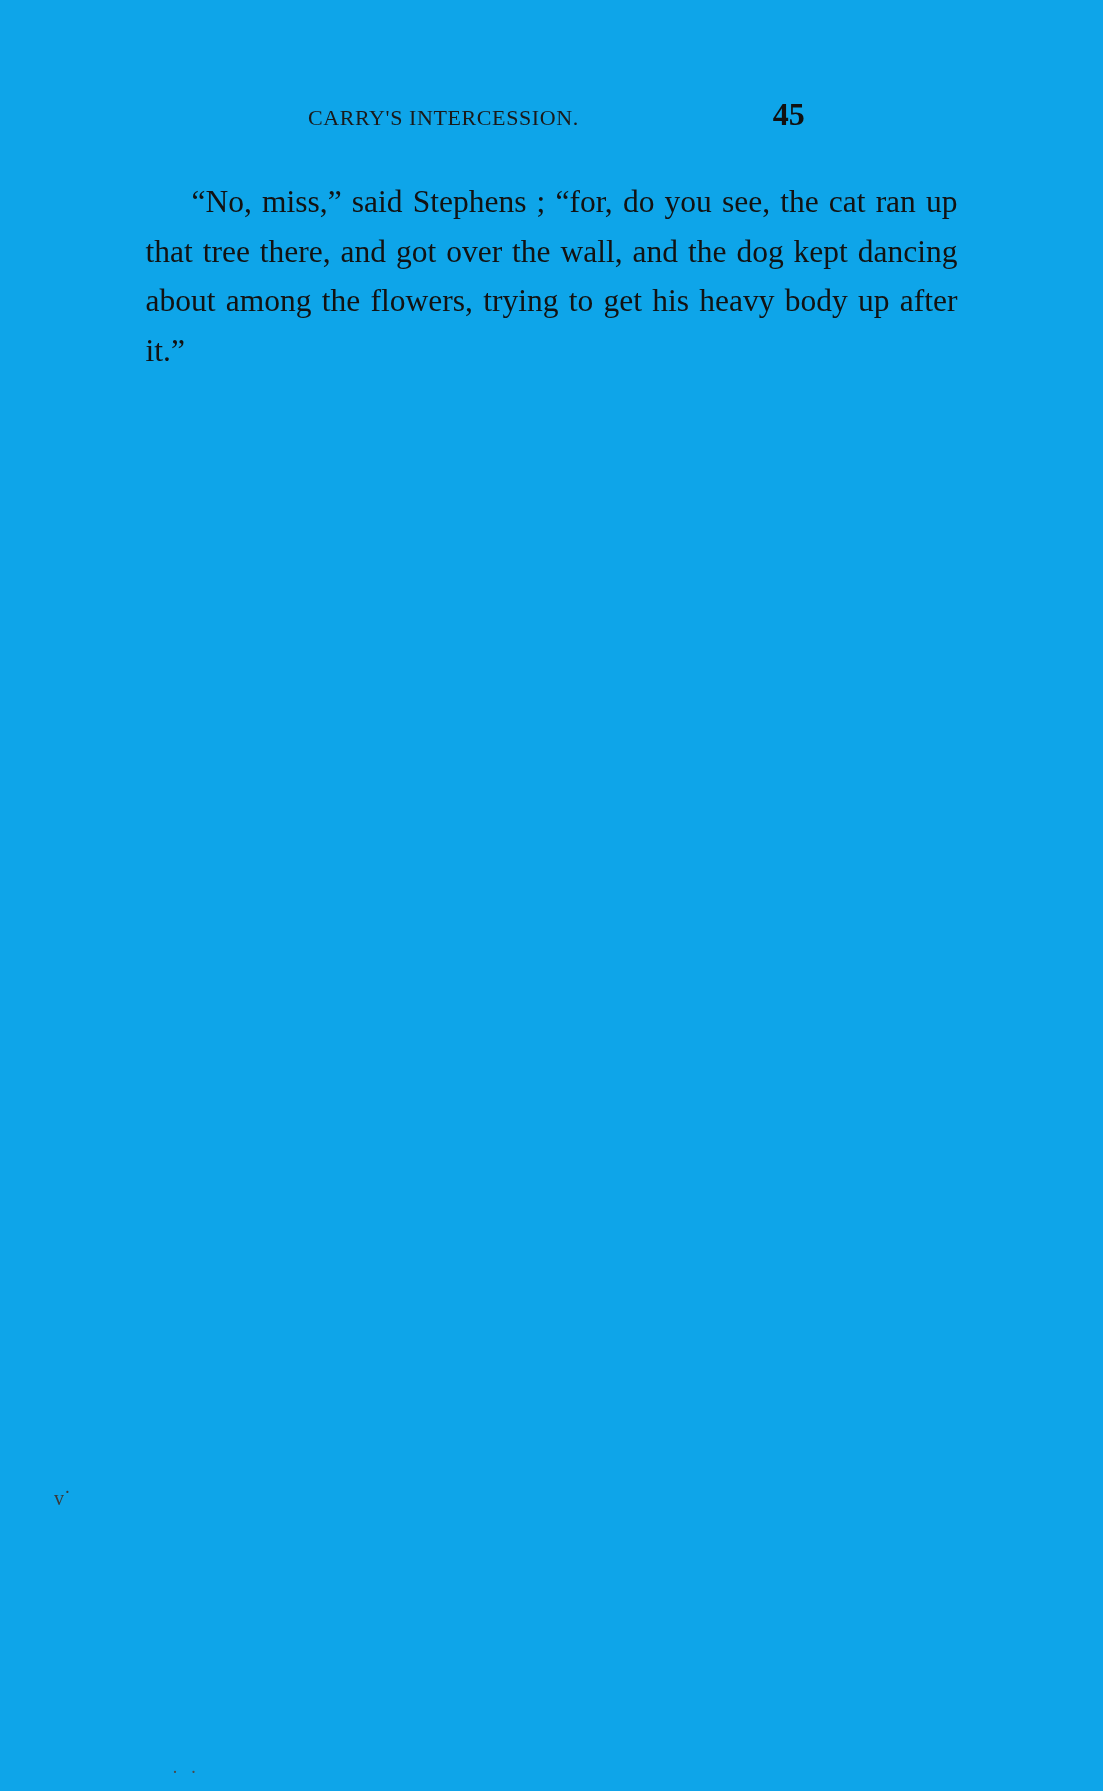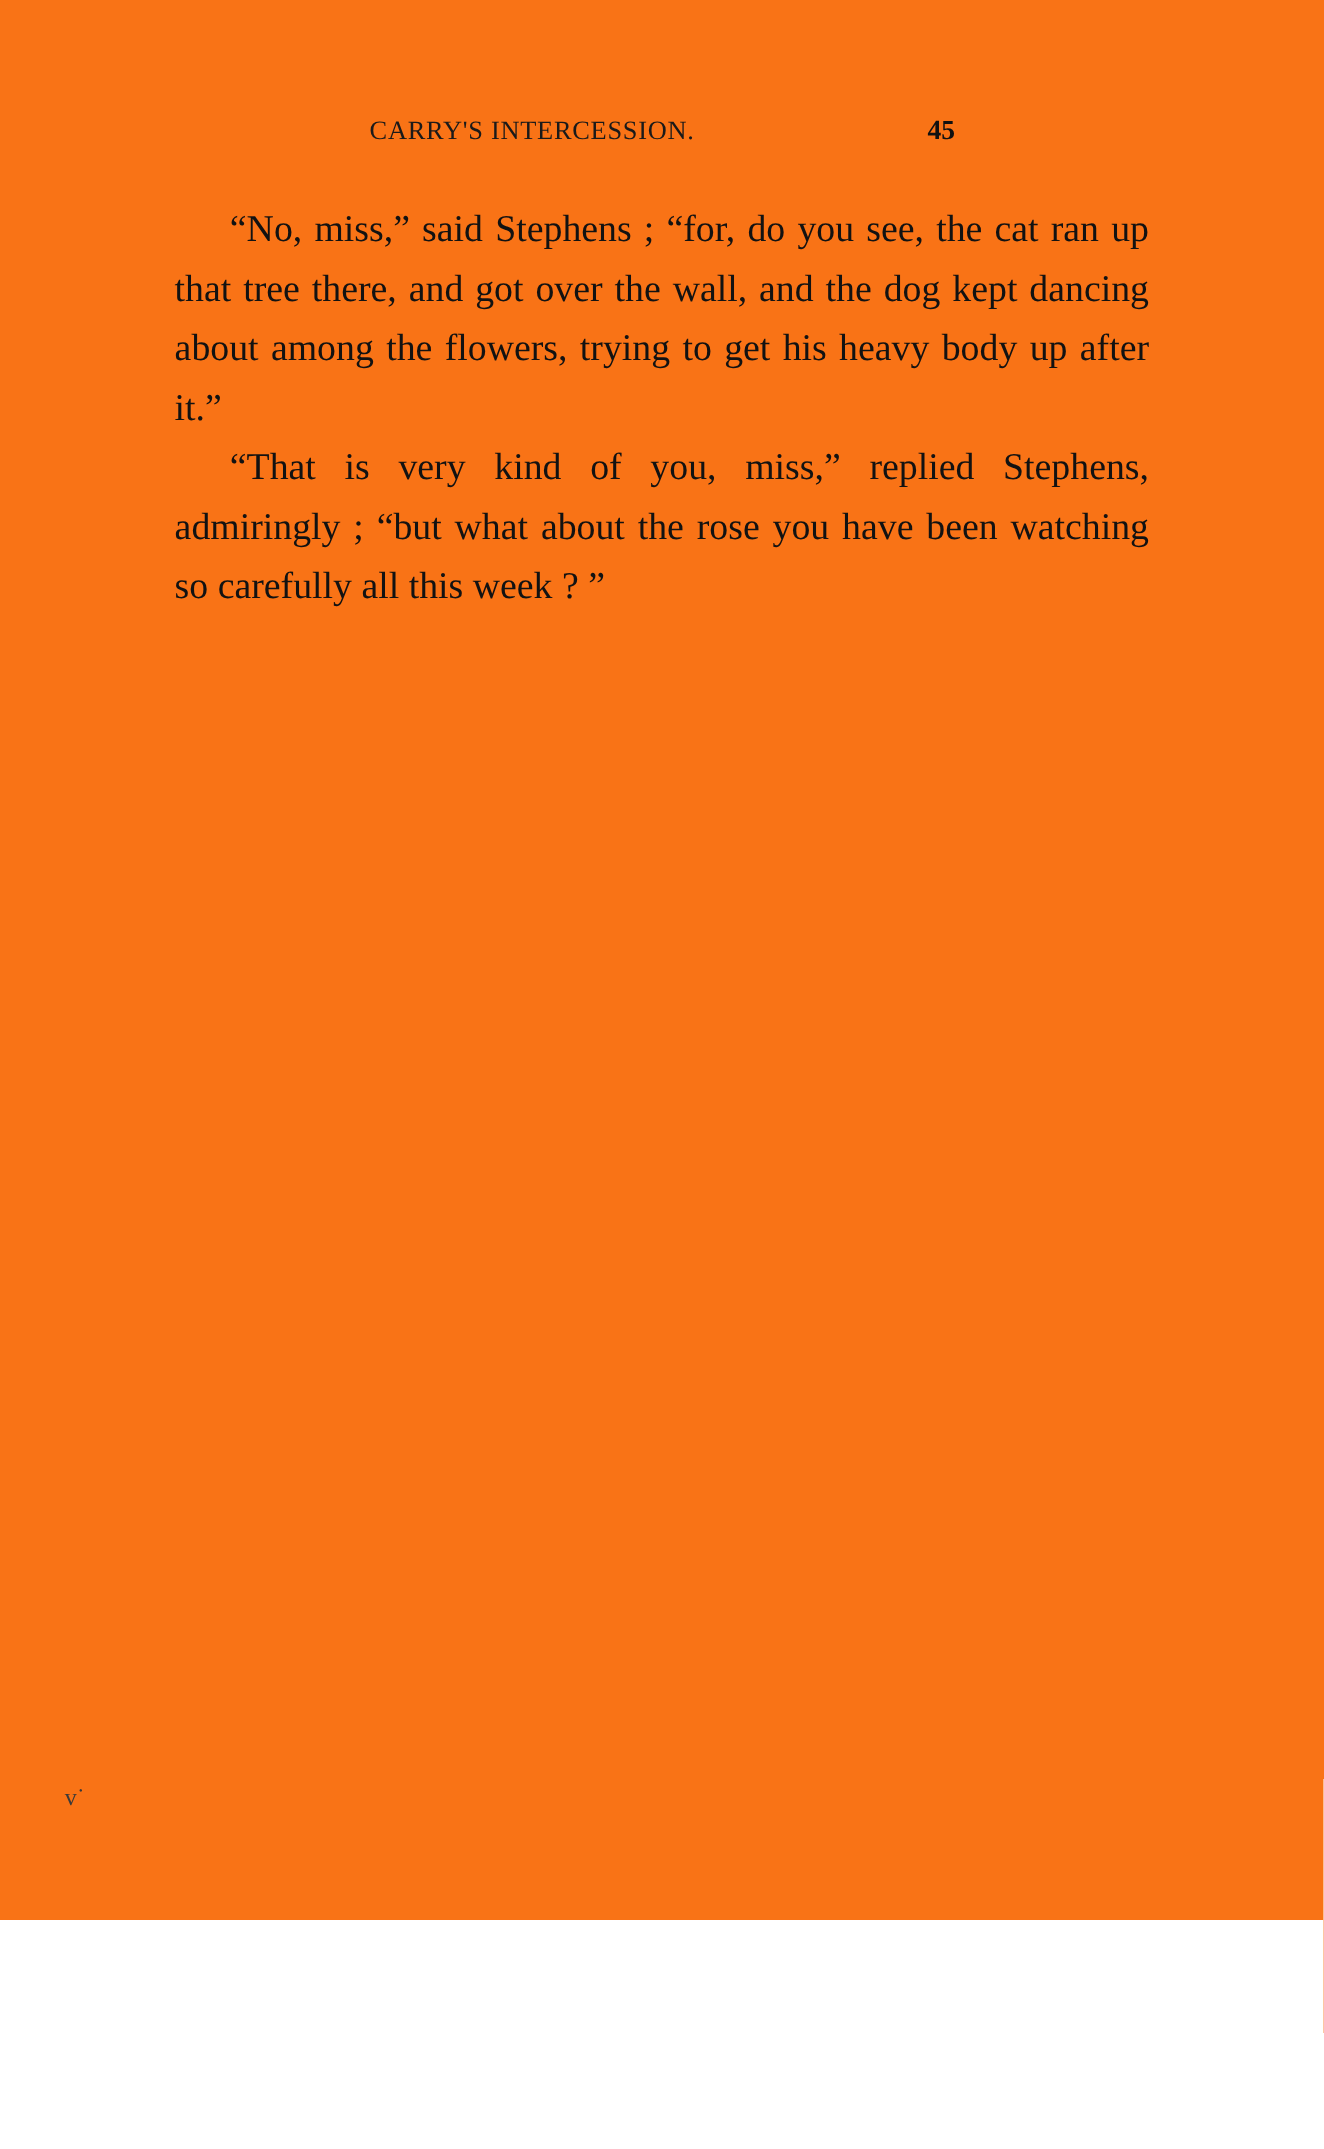--- a/index.html
+++ b/index.html
@@ -3,22 +3,22 @@
 <meta charset="utf-8">
 <style>
   html, body {
     margin: 0;
     padding: 0;
     background: #ffffff;
   }
   .page {
     position: relative;
     width: 1103px;
-    height: 1600px;
-    background: #f97316;
+    height: 1791px;
+    background: #0ea5e9;
     font-family: "Liberation Serif", serif;
     color: #111111;
     overflow: hidden;
   }
   .content {
     position: absolute;
     left: 50px;
     top: 96px;
     width: 1003px;
   }
@@ -34,21 +34,21 @@
   .running-head {
     font-variant: small-caps;
     text-transform: uppercase;
     font-size: 22px;
     letter-spacing: 0.6px;
     color: #1a1a1a;
     white-space: nowrap;
   }
   .page-number {
     margin-left: 194px;
-    font-size: 23px;
+    font-size: 32px;
     font-weight: 700;
     color: #111111;
   }
   .body-text {
     width: 812px;
     margin: 0 auto;
     font-size: 31.5px;
     line-height: 49.5px;
     text-align: justify;
     color: #121212;
@@ -81,21 +81,20 @@
 
   <div class="content">
 
     <div class="header">
       <div class="running-head">CARRY'S INTERCESSION.</div>
       <div class="page-number">45</div>
     </div>
 
     <div class="body-text">
       <p>“No, miss,” said Stephens ; “for, do you see, the cat ran up that tree there, and got over the wall, and the dog kept dancing about among the flowers, trying to get his heavy body up after it.”</p>
-      <p>“That is very kind of you, miss,” replied Stephens, admiringly ; “but what about the rose you have been watching so carefully all this week ? ”</p>
     </div>
 
   </div>
 
   <div class="stray-mark">ᴠ˙</div>
   <div class="stray-mark-2">· ·</div>
 
 </div>
 
 </body></html>

